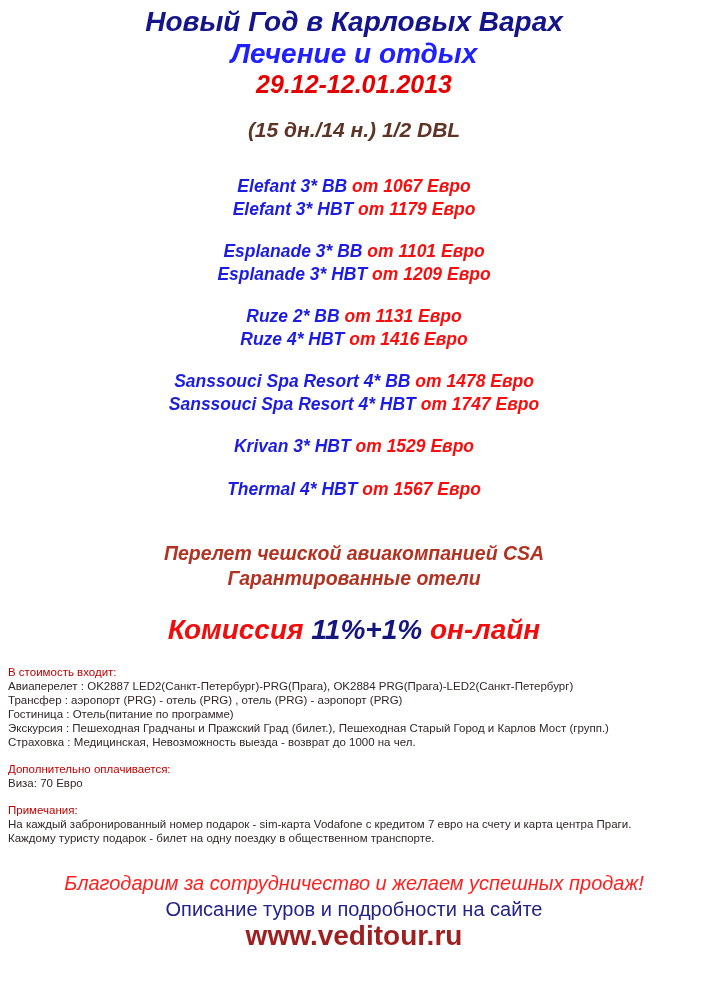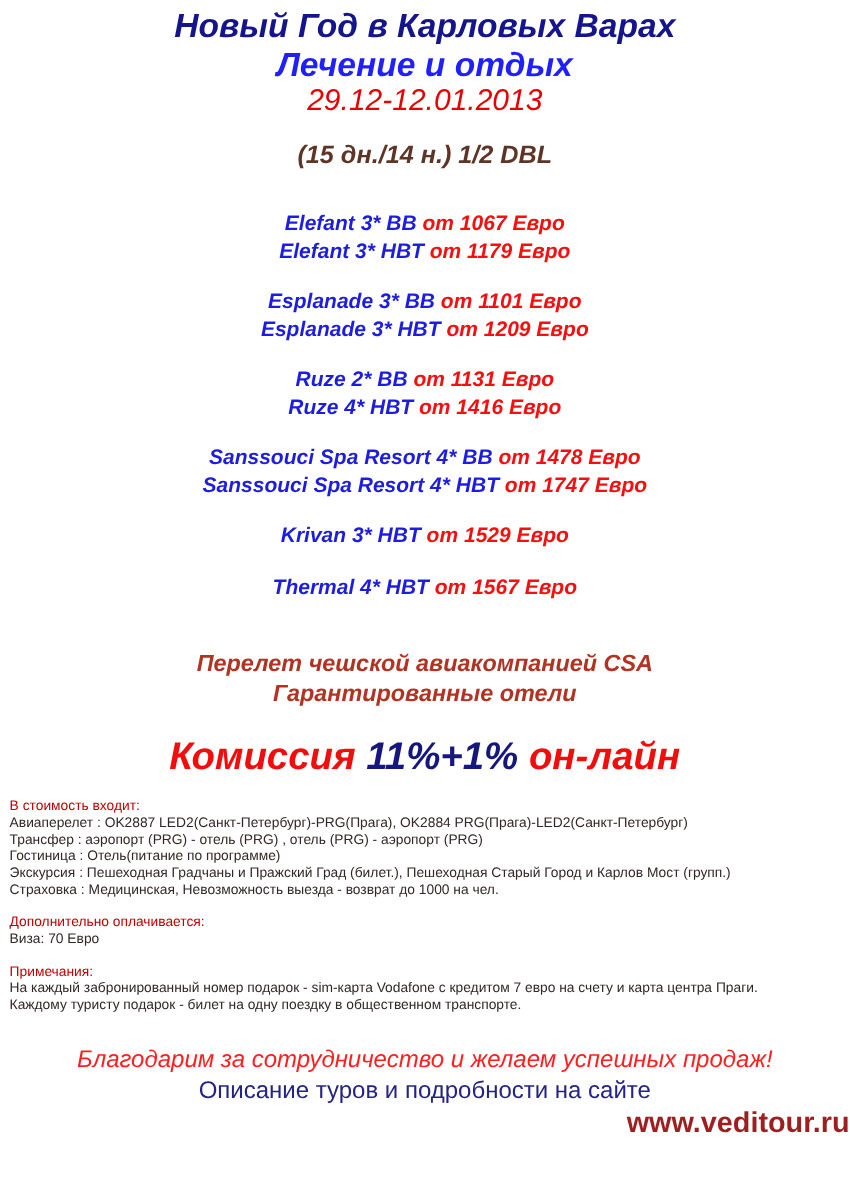--- a/index.html
+++ b/index.html
@@ -20,21 +20,21 @@
   .header { padding-top: 6px; }
   .title-main {
     font-size: 28px; font-weight: bold; font-style: italic;
     color: #14148c; line-height: 32px;
   }
   .title-sub {
     font-size: 28px; font-weight: bold; font-style: italic;
     color: #1f1fff; line-height: 32px;
   }
   .dates {
-    font-size: 25px; font-weight: normal; font-style: italic;
+    font-size: 25px; font-weight: bold; font-style: italic;
     color: #e60000; line-height: 29px;
   }
   .duration {
     font-size: 21px; font-weight: bold; font-style: italic;
     color: #5d3425; line-height: 26px; margin-top: 18px;
   }
 
   
   .hotels { margin-top: 32px; }
   .hotel-group { margin-bottom: 20px; }
@@ -48,21 +48,21 @@
   
   .highlights { margin-top: 41px; }
   .highlight-line {
     font-size: 19.5px; font-weight: bold; font-style: italic;
     color: #b23322; line-height: 25px;
   }
 
   
   .commission {
     margin-top: 22px;
-    font-size: 32px; font-weight: bold; font-style: italic;
+    font-size: 28px; font-weight: bold; font-style: italic;
     line-height: 34px;
     text-align: center;
   }
   .commission .c-red  { color: #f20d0d; }
   .commission .c-navy { color: #16167f; }
 
   
   .fine {
     margin-top: 18px; margin-left: 8px;
     font-size: 11.5px; line-height: 14px;
@@ -74,21 +74,21 @@
 
   
   .footer { margin-top: 26px; }
   .footer-thanks {
     font-size: 20px; color: #ff1f1f; line-height: 25px; font-style: italic;
   }
   .footer-sitenote {
     font-size: 20px; color: #232388; line-height: 26px;
   }
   .footer-url {
-    font-size: 24px; font-weight: bold; color: #9e1f1f; line-height: 27px; text-align: right;
+    font-size: 28px; font-weight: bold; color: #9e1f1f; line-height: 27px;
   }
 </style>
 </head>
 <body>
 
 <div class="header center">
   <div class="title-main">Новый Год в Карловых Варах</div>
   <div class="title-sub">Лечение и отдых</div>
   <div class="dates">29.12-12.01.2013</div>
   <div class="duration">(15 дн./14 н.) 1/2 DBL</div>

